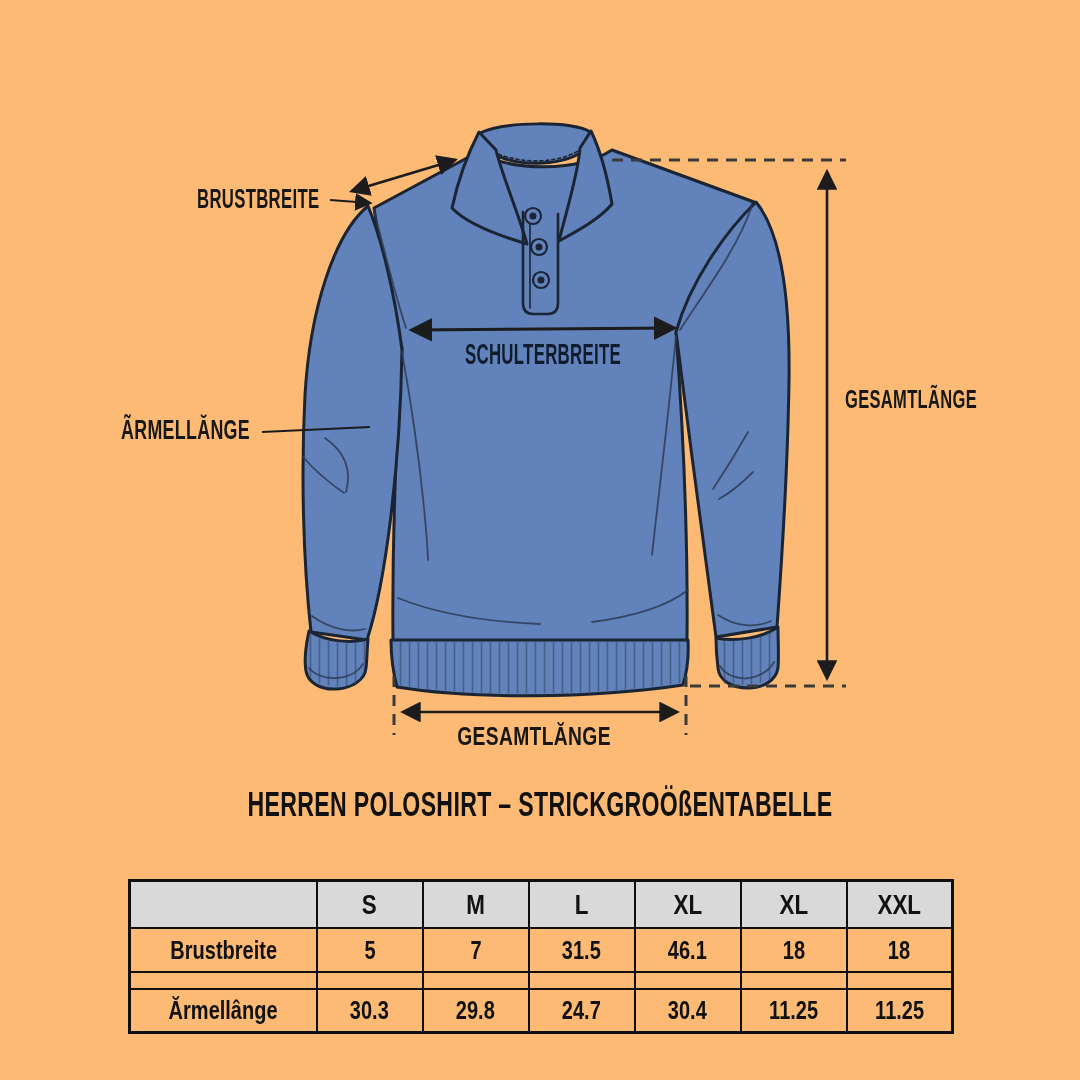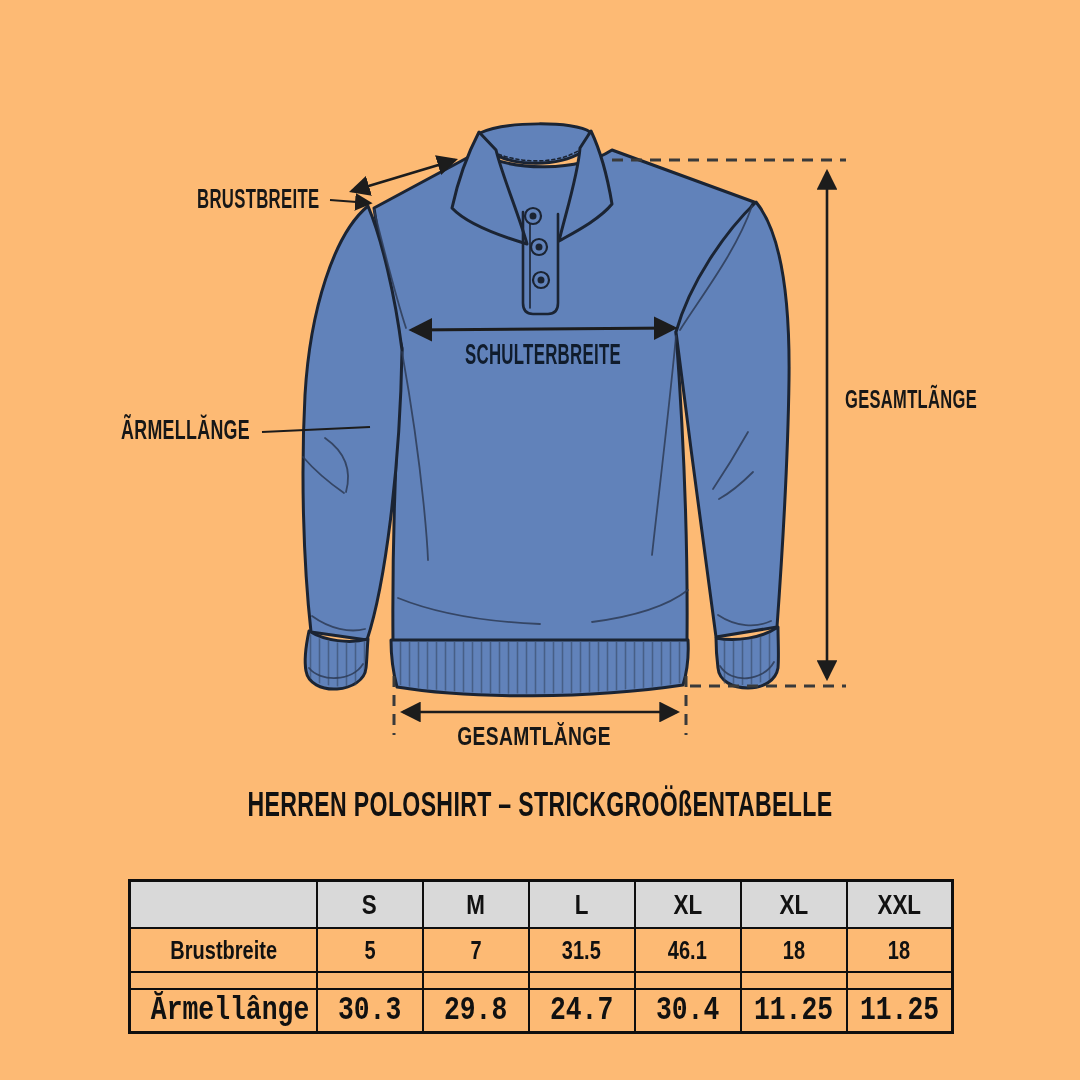--- a/index.html
+++ b/index.html
@@ -30,21 +30,21 @@
     border-collapse:collapse;table-layout:fixed;
     border:3px solid #0f0f0f;
   }
   table.size td{
     border:2px solid #0f0f0f;text-align:center;vertical-align:middle;
     font-weight:bold;color:#111;padding:0;overflow:hidden;
   }
   table.size .hdr td{background:#d9d9d9;height:45px;font-size:28px;}
   table.size .r1 td{height:42px;font-size:25px;}
   table.size .sp td{height:15px;}
-  table.size .r2 td{height:41px;font-size:33px;font-family:Liberation Mono, monospace;}
+  table.size .r2 td{height:41px;font-size:25px;}
   table.size .cv{display:inline-block;transform:scaleX(.8);transform-origin:center center;white-space:nowrap;}
 </style>
 </head>
 <body>
 
 <div class="page">
 
   <svg class="illustration" width="1080" height="780" viewBox="0 0 1080 780">
     <defs>
       <marker id="ah" viewBox="0 0 10 10" refX="8.5" refY="5" markerWidth="8" markerHeight="8" orient="auto-start-reverse">

